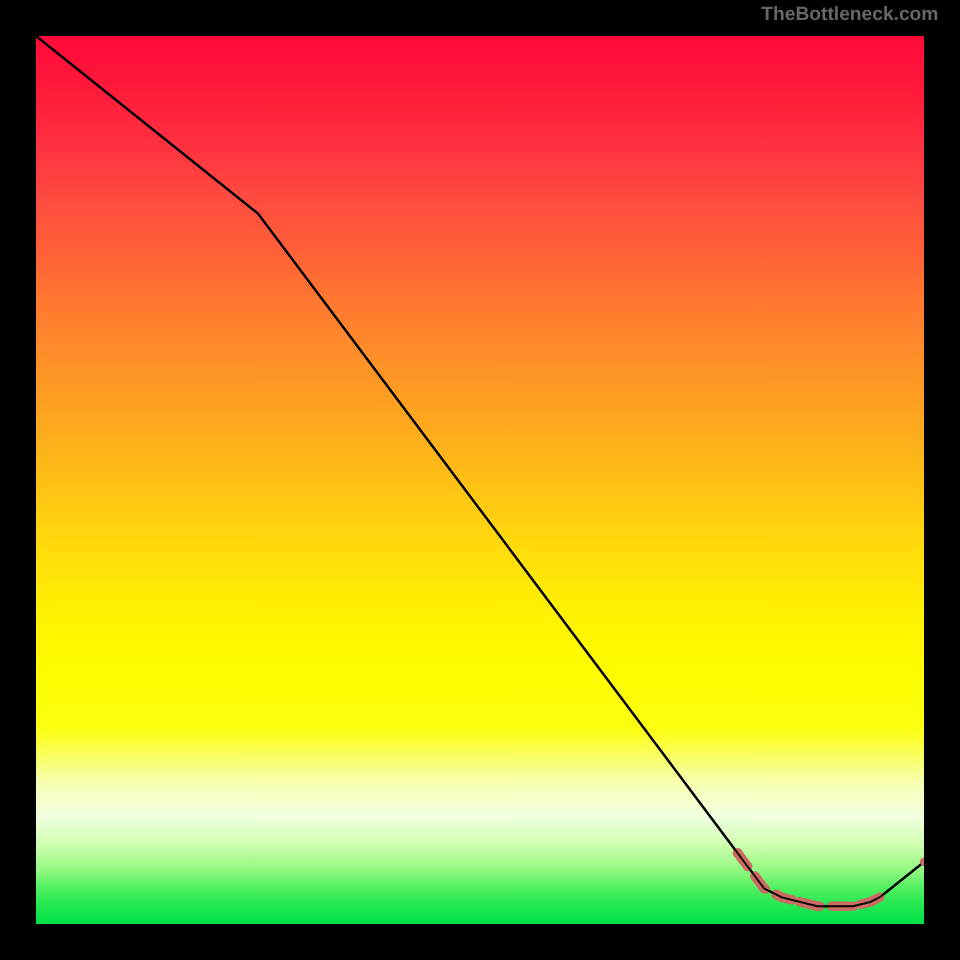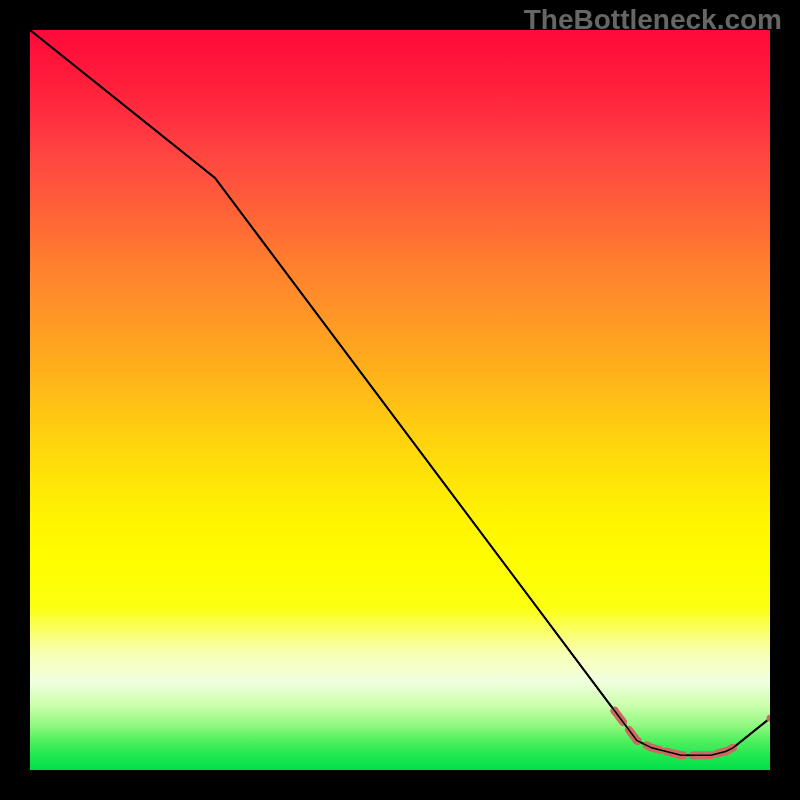--- a/index.html
+++ b/index.html
@@ -14,21 +14,21 @@
   .container {
     position: relative;
     width: 800px;
     height: 800px;
   }
   .watermark {
     position: absolute;
     top: 4px;
     right: 18px;
     color: #666;
-    font-size: 28px;
+    font-size: 16px;
     font-weight: bold;
     z-index: 10;
   }
   .plot-area {
     position: absolute;
     left: 30px;
     top: 30px;
     width: 740px;
     height: 740px;
     background: linear-gradient(to bottom,

